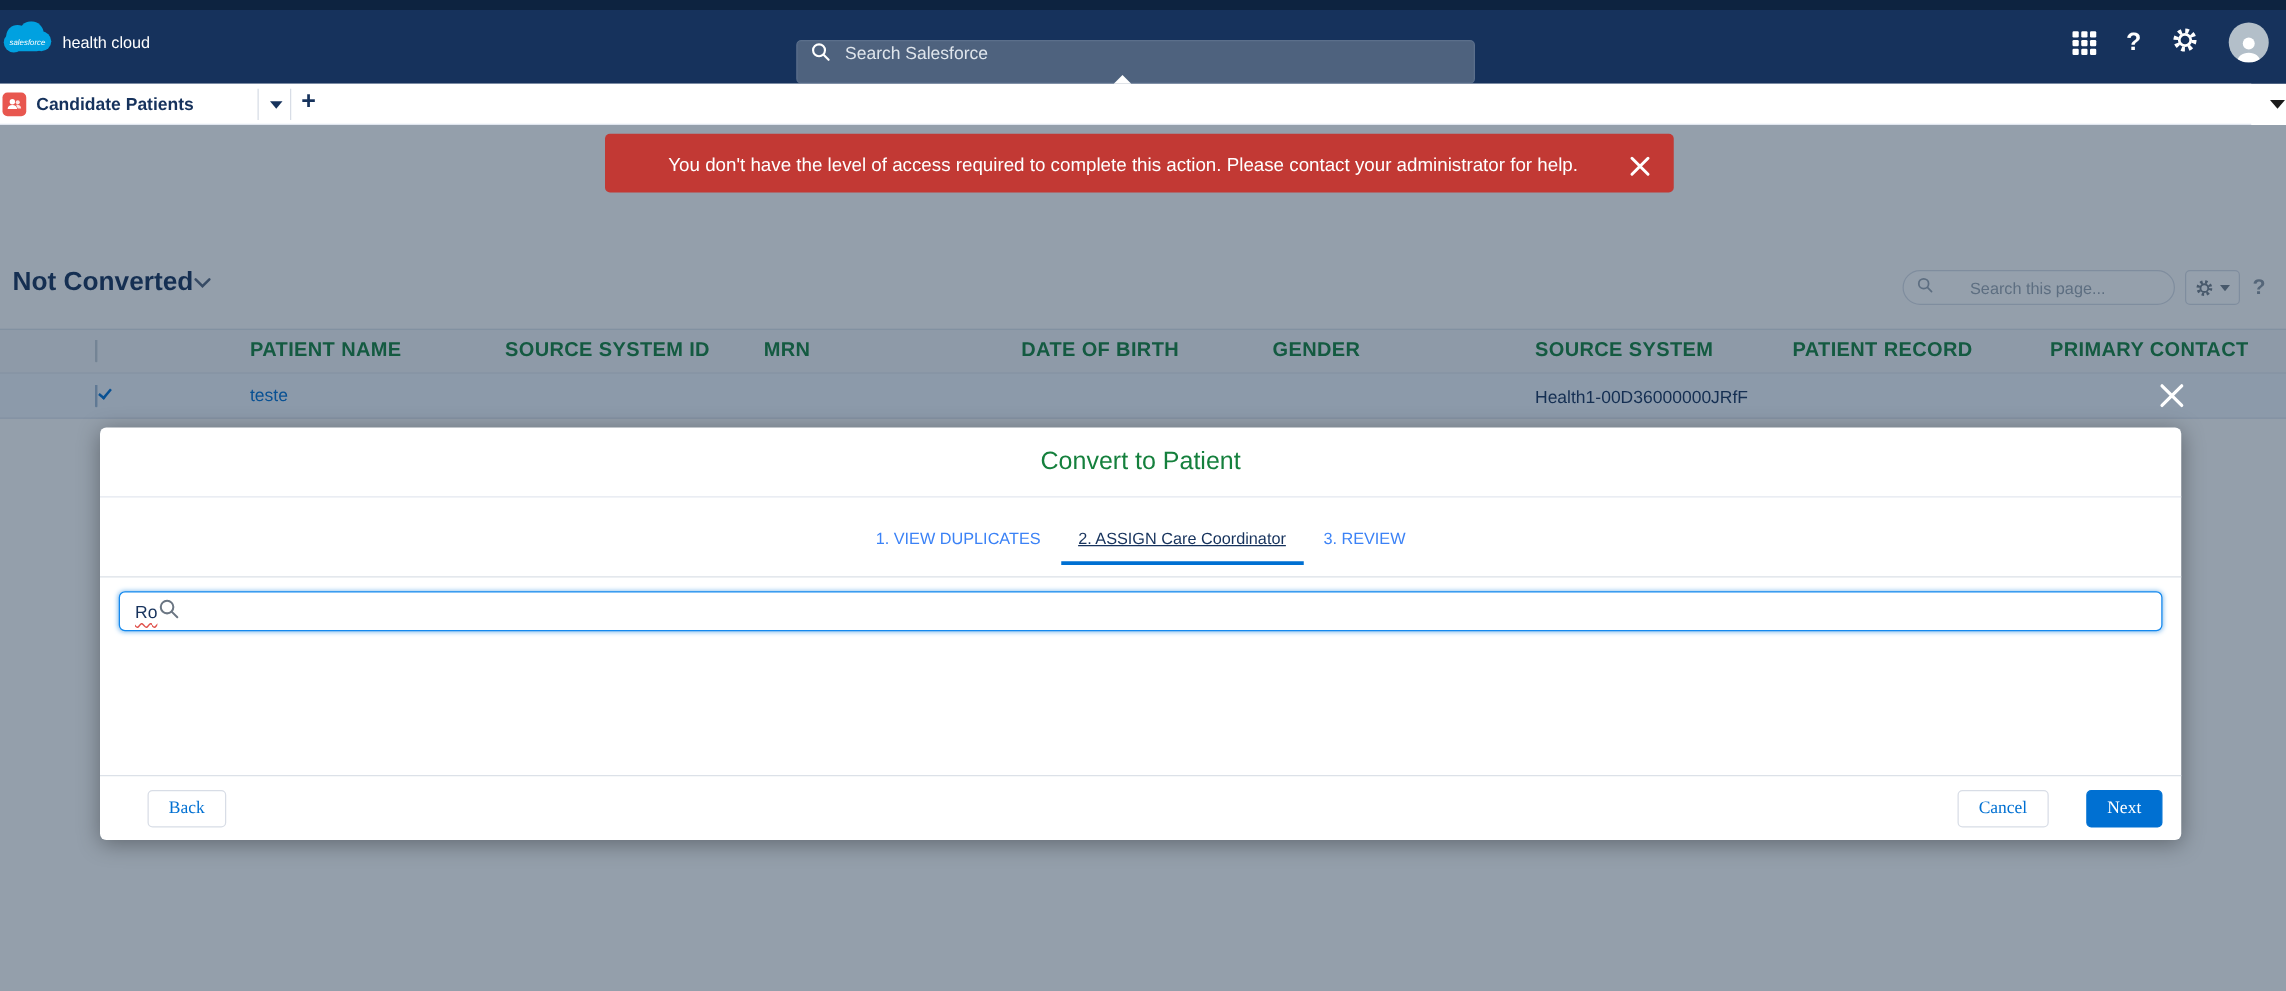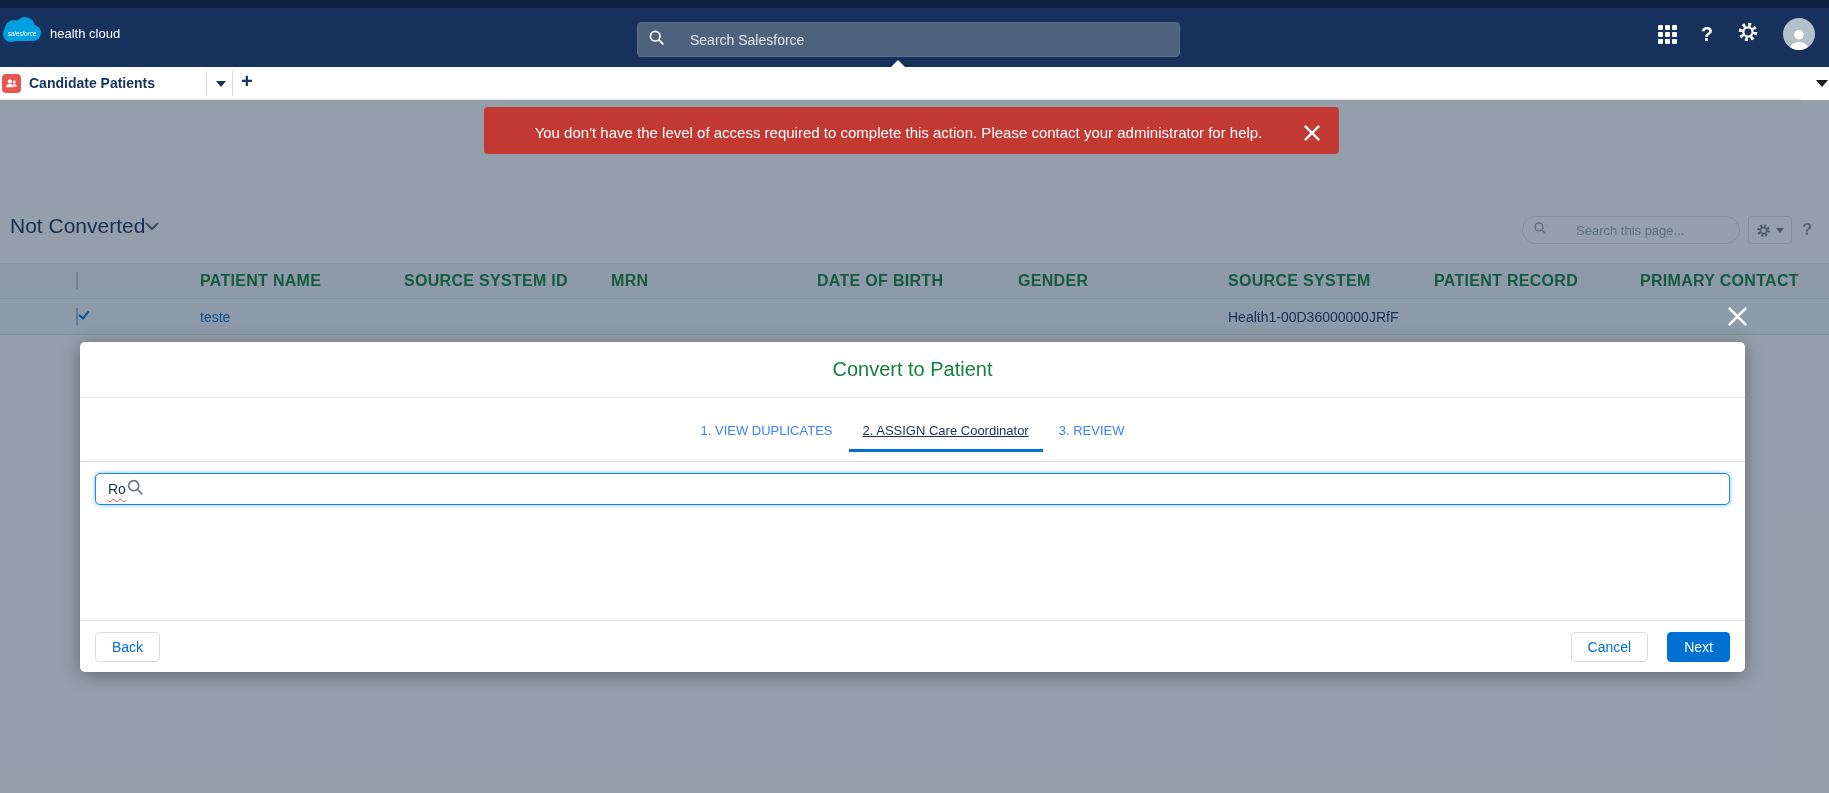--- a/index.html
+++ b/index.html
@@ -8,23 +8,23 @@
     position:relative;width:1829px;height:793px;overflow:hidden;
     font-family:"Liberation Sans","DejaVu Sans",sans-serif;
     background:#ffffff;
   }
   
   .navbar{position:absolute;left:0;top:0;width:1829px;height:67px;background:#16325c;}
   .navbar-topstrip{position:absolute;left:0;top:0;width:100%;height:8px;background:#0d2340;}
   .brand-wrap{position:absolute;left:2px;top:17px;display:flex;align-items:center;gap:8px;}
   .brand-label{color:#ffffff;font-size:13px;}
   .gsearch{
-    position:absolute;left:637px;top:22px;width:543px;height:35px;
+    position:absolute;left:637px;top:32px;width:543px;height:35px;
     background:#4e627e;border:1px solid #5b6f8b;border-radius:4px;
-    display:flex;align-items:center;padding:0 10px;gap:23px;
+    display:flex;align-items:flex-start;padding:0 10px;gap:9px;
   }
   .gsearch input{
     flex:1;background:transparent;border:none;outline:none;
     color:#f0f3f6;font-size:14px;font-family:inherit;
   }
   .gsearch input::placeholder{color:#dfe5ec;opacity:1;}
   .nav-caret{
     position:absolute;left:891px;top:60px;width:0;height:0;
     border-left:7px solid transparent;border-right:7px solid transparent;border-bottom:7px solid #ffffff;
   }
@@ -49,21 +49,21 @@
     position:absolute;left:216px;top:14px;width:0;height:0;cursor:pointer;
     border-left:5px solid transparent;border-right:5px solid transparent;border-top:6px solid #16325c;
   }
   .tab-plus{position:absolute;left:241px;top:3px;font-size:20px;font-weight:bold;color:#16325c;cursor:pointer;}
   .tabbar-overflow{
     position:absolute;left:1816px;top:13px;width:0;height:0;cursor:pointer;
     border-left:6px solid transparent;border-right:6px solid transparent;border-top:7px solid #1a1a1a;
   }
   
   .content{position:absolute;left:0;top:100px;width:1829px;height:693px;background:#fdfdfd;}
-  .lv-title{position:absolute;left:10px;top:114px;display:flex;align-items:center;gap:0;color:#16325c;font-size:21px;cursor:pointer;}
+  .lv-title{position:absolute;left:10px;top:114px;display:flex;align-items:center;gap:0;color:#16325c;font-size:21px;cursor:pointer;font-weight:bold;}
   .lv-search{
     position:absolute;left:1522px;top:116px;width:218px;height:28px;
     border:1px solid #d8dde6;border-radius:14px;background:#ffffff;
     display:flex;align-items:center;padding:0 10px;gap:7px;
   }
   .lv-search input{flex:1;border:none;outline:none;background:transparent;font-size:13px;color:#54657e;font-family:inherit;margin-left:20px;}
   .lv-search input::placeholder{color:#9aa5b1;opacity:1;}
   .lv-gearbtn{
     position:absolute;left:1748px;top:116px;width:44px;height:28px;
     border:1px solid #d8dde6;border-radius:4px;background:#ffffff;
@@ -113,25 +113,25 @@
   .cc-search{
     position:absolute;left:15px;top:11px;right:15px;height:32px;
     border:1px solid #1589ee;border-radius:5px;box-shadow:0 0 4px #7ab8ec;
     display:flex;align-items:center;padding:0 12px;cursor:text;background:#fff;
   }
   .cc-value{flex:1;font-size:14px;color:#16325c;
     text-decoration-line:underline;text-decoration-style:wavy;text-decoration-color:#e0524c;
     text-decoration-thickness:1px;text-underline-offset:4px;align-self:center;max-width:max-content;}
   .modal-footer{height:52px;flex:none;border-top:1px solid #dce1e8;display:flex;align-items:center;padding:0 15px;}
   .btn{
-    height:30px;padding:0 16px;border-radius:4px;font-size:14px;font-family:Liberation Sans, sans-serif;cursor:pointer;
-    border:1px solid #d8dde6;background:#ffffff;color:#0070d2;
+    height:30px;padding:0 16px;border-radius:4px;font-size:14px;font-family:Liberation Serif, serif;cursor:pointer;
+    border:1px solid #d8dde6;background:#ffffff;color:#0070d2;margin-left:23px;
   }
   .btn-primary{background:#0070d2;border-color:#0070d2;color:#ffffff;}
-  .footer-right{margin-left:auto;display:flex;gap:19px;}
+  .footer-right{margin-left:auto;display:flex;gap:7px;}
 </style>
 </head>
 <body>
 
 <div id="app">
 
   <div class="navbar">
     <div class="navbar-topstrip"></div>
     <div class="brand-wrap">
       <span>

